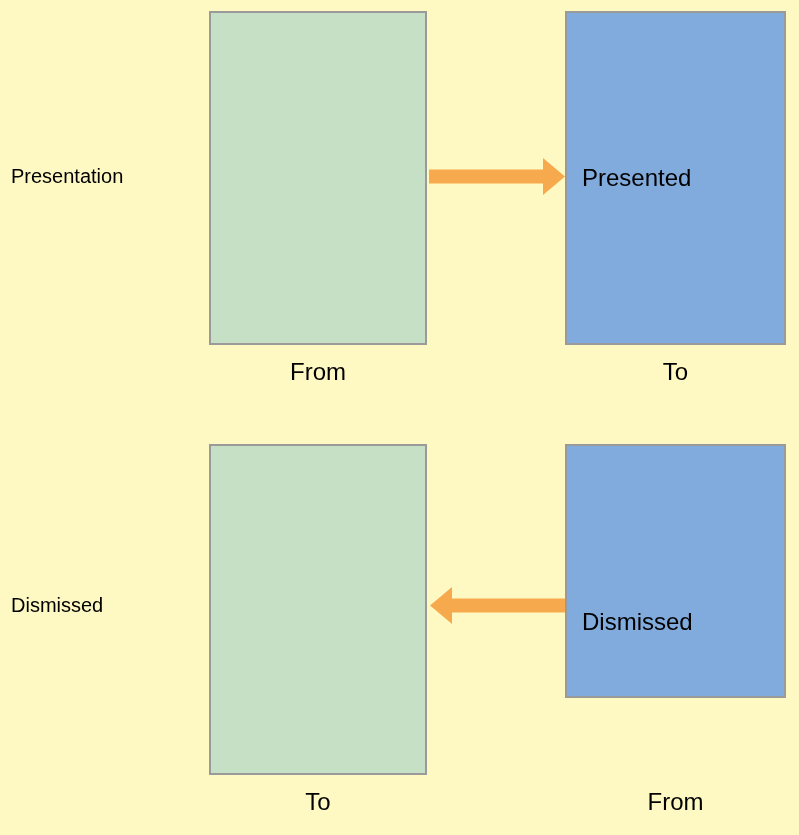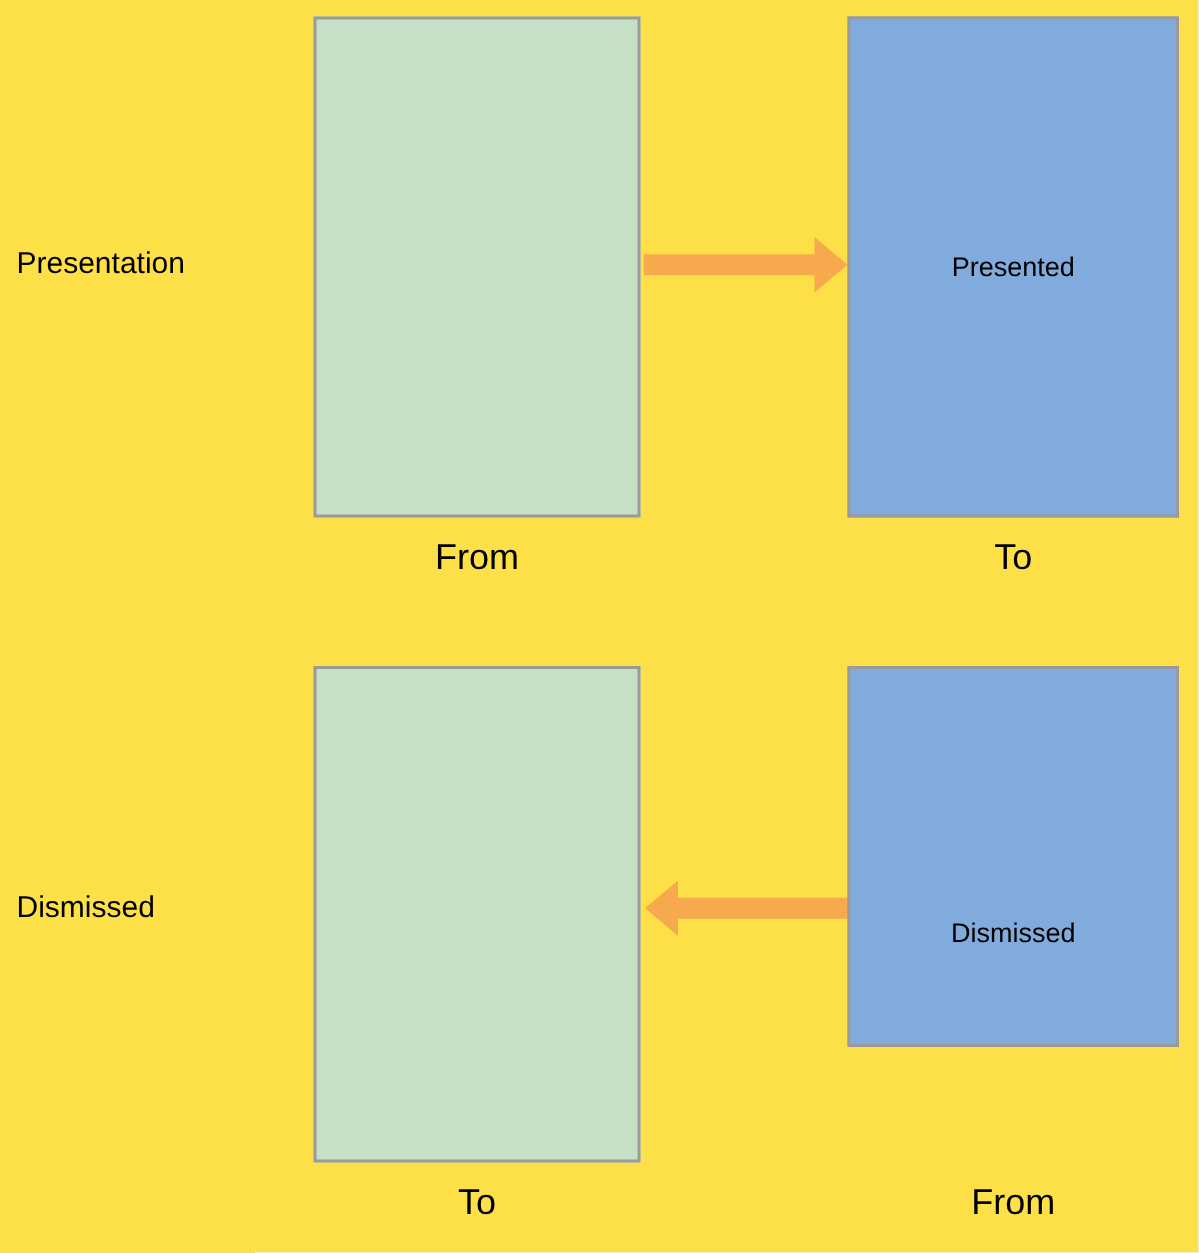--- a/index.html
+++ b/index.html
@@ -11,21 +11,21 @@
   body {
     font-family: "Liberation Sans", "DejaVu Sans", sans-serif;
     color: #000000;
     -webkit-font-smoothing: antialiased;
   }
 
   #diagram-canvas {
     position: relative;
     width: 799px;
     height: 835px;
-    background: #fde047;
+    background: #fef9c3;
     overflow: hidden;
   }
 
   
   .transition-row {
     position: absolute;
     left: 0;
     width: 799px;
   }
   #row-presentation { top: 0px;   height: 418px; }
@@ -49,24 +49,24 @@
     border: 2px solid #9a9a9a;
   }
   .state-box.source-box {
     background: #c6e0c6;
   }
   .state-box.target-box {
     background: #80abdc;
   }
   .state-box-label {
     position: absolute;
-    left: 0;
+    left: 15px;
     width: 100%;
-    text-align: center;
-    font-size: 18px;
+    text-align: left;
+    font-size: 24px;
     line-height: 22px;
     color: #000000;
     white-space: nowrap;
   }
 
   
   .box-caption {
     position: absolute;
     text-align: center;
     font-size: 24px;

